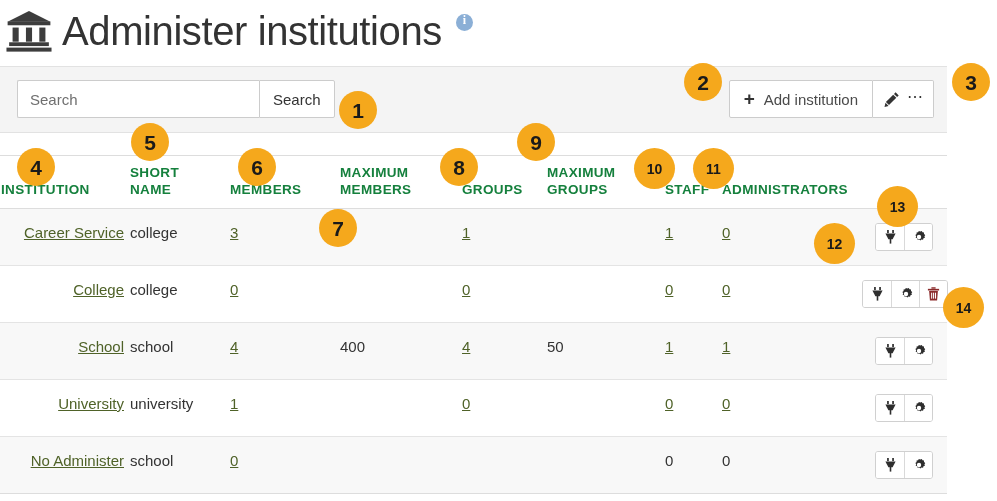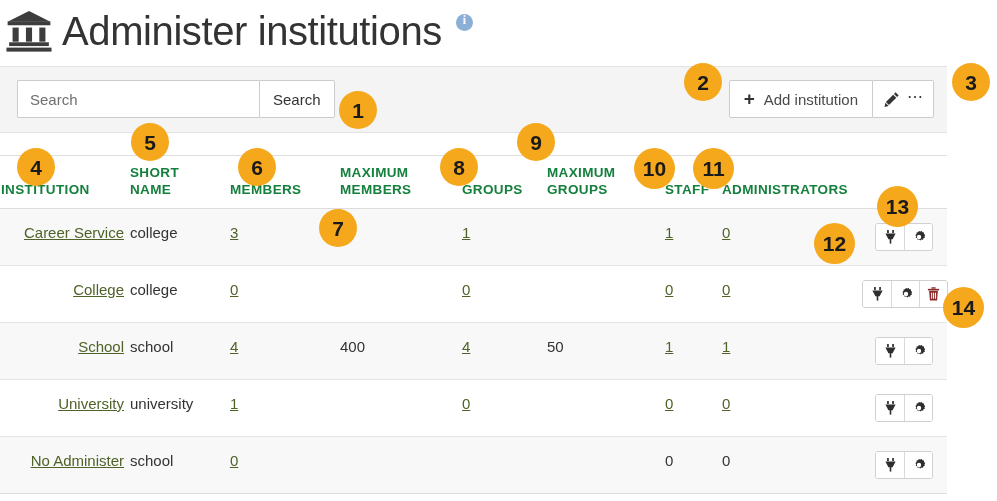--- a/index.html
+++ b/index.html
@@ -231,21 +231,21 @@
     border-radius: 50%;
     display: flex;
     align-items: center;
     justify-content: center;
     font-weight: bold;
     font-family: "Liberation Sans", sans-serif;
     z-index: 40;
     line-height: 1;
   }
   .badge.sz1 { width: 38px; height: 38px; font-size: 21px; }
-  .badge.sz2 { width: 41px; height: 41px; font-size: 21px; }
+  .badge.sz2 { width: 41px; height: 41px; font-size: 14px; }
 </style>
 </head>
 <body>
 
 <div class="page-head">
   <svg class="bank-icon" viewBox="0 0 24 22" aria-hidden="true">
     <polygon points="12,0.5 23.2,6.2 0.8,6.2" fill="#3d3d3d"></polygon>
     <rect x="0.8" y="6.0" width="22.4" height="2.0" fill="#3d3d3d"></rect>
     <rect x="3.4" y="9.2" width="3.2" height="7.4" fill="#3d3d3d"></rect>
     <rect x="10.4" y="9.2" width="3.2" height="7.4" fill="#3d3d3d"></rect>

